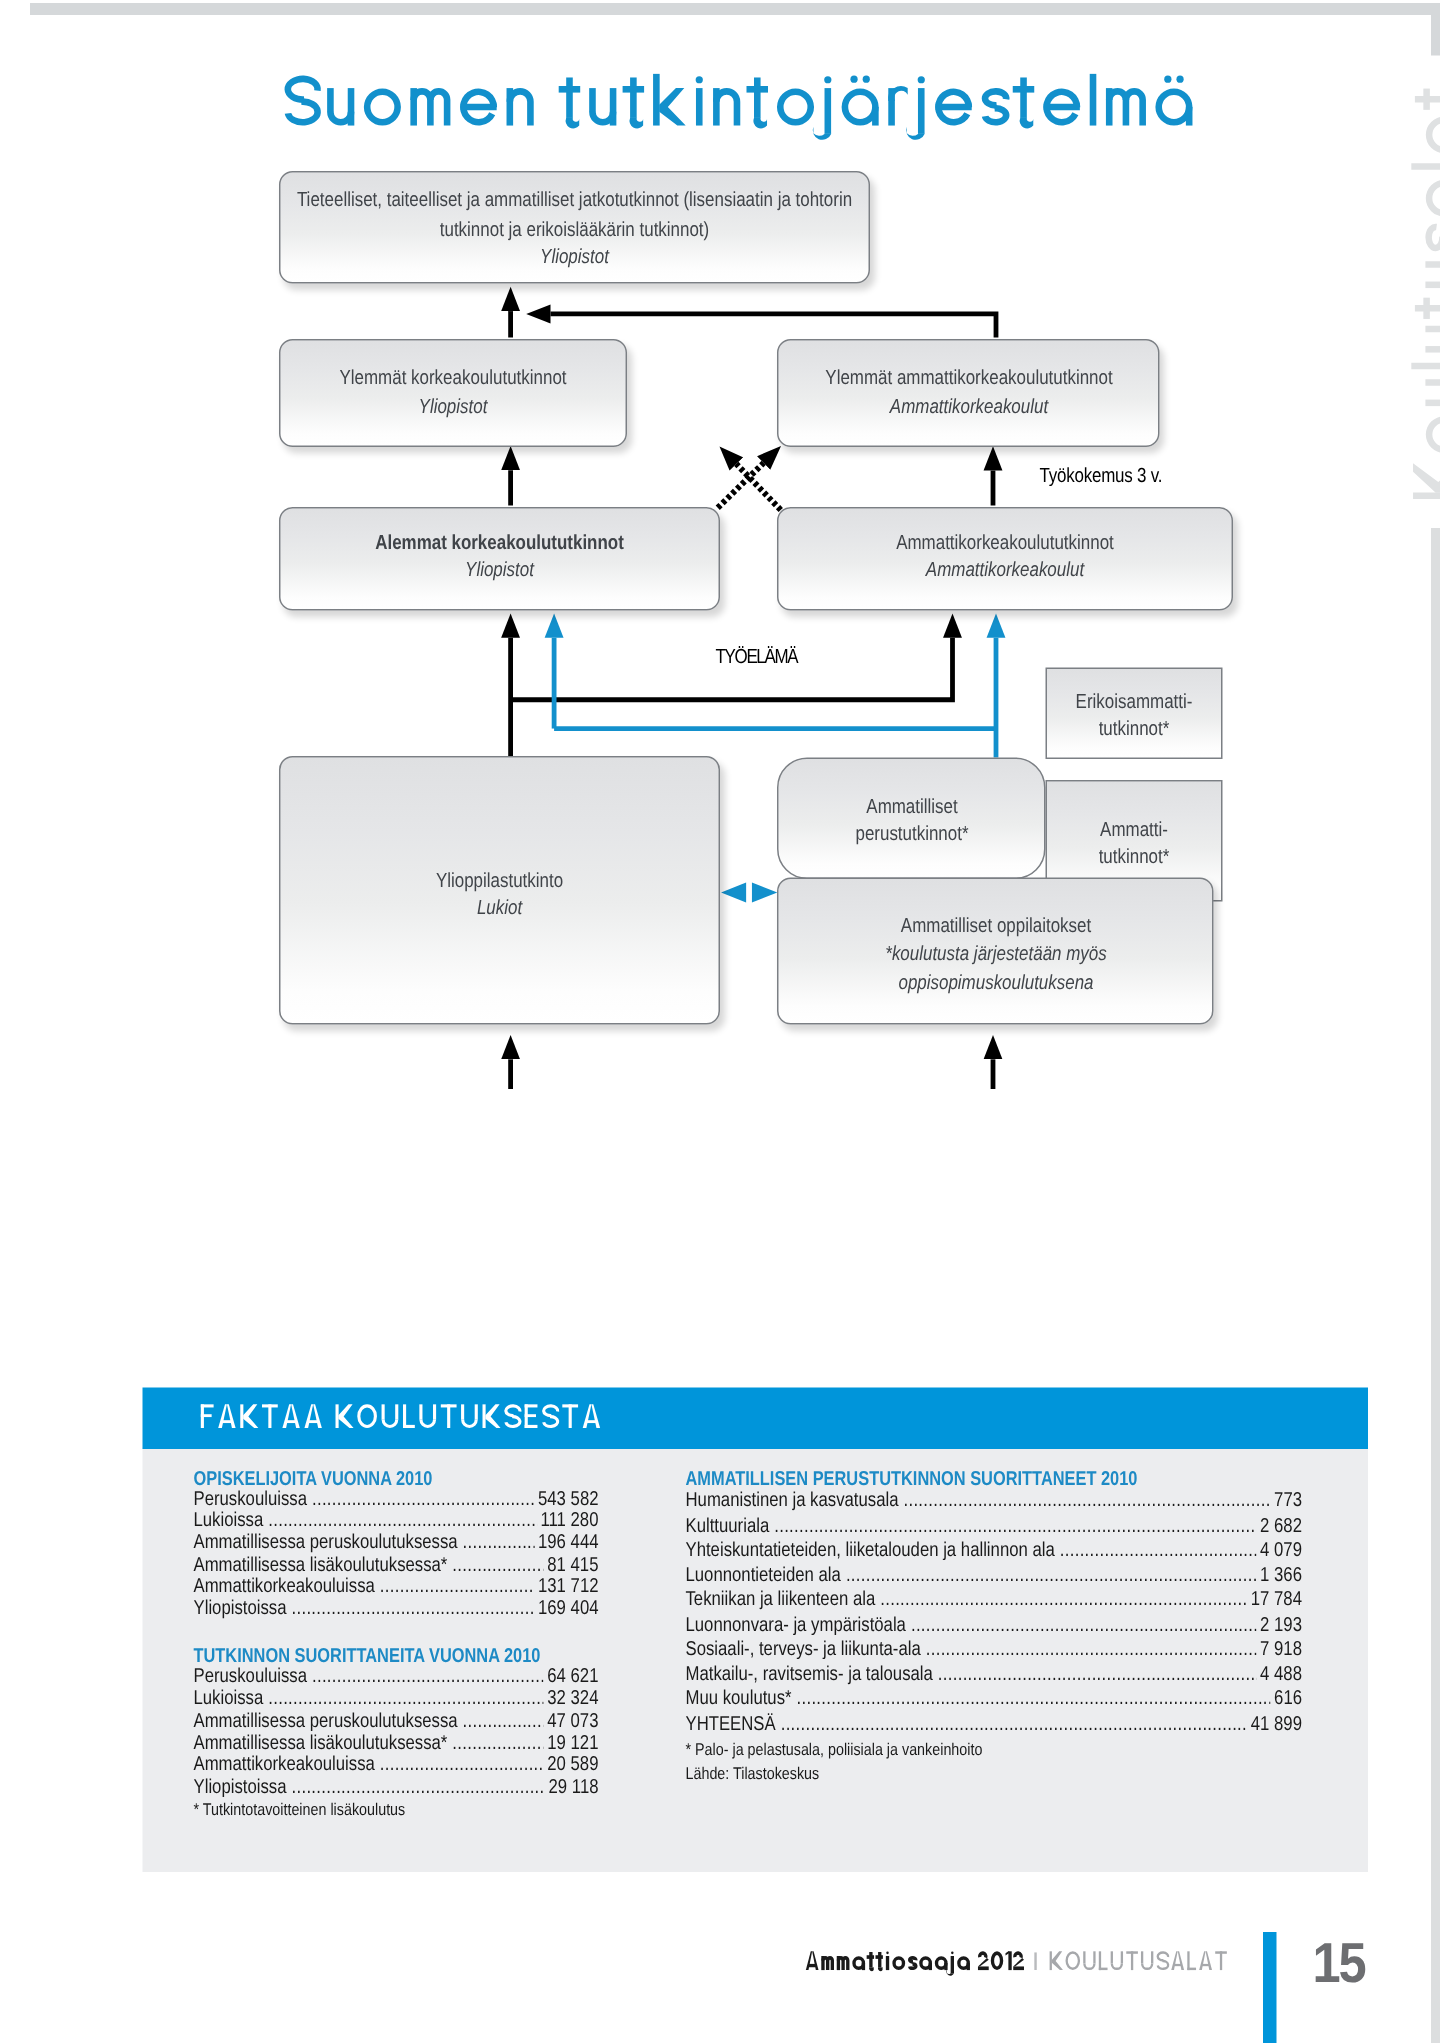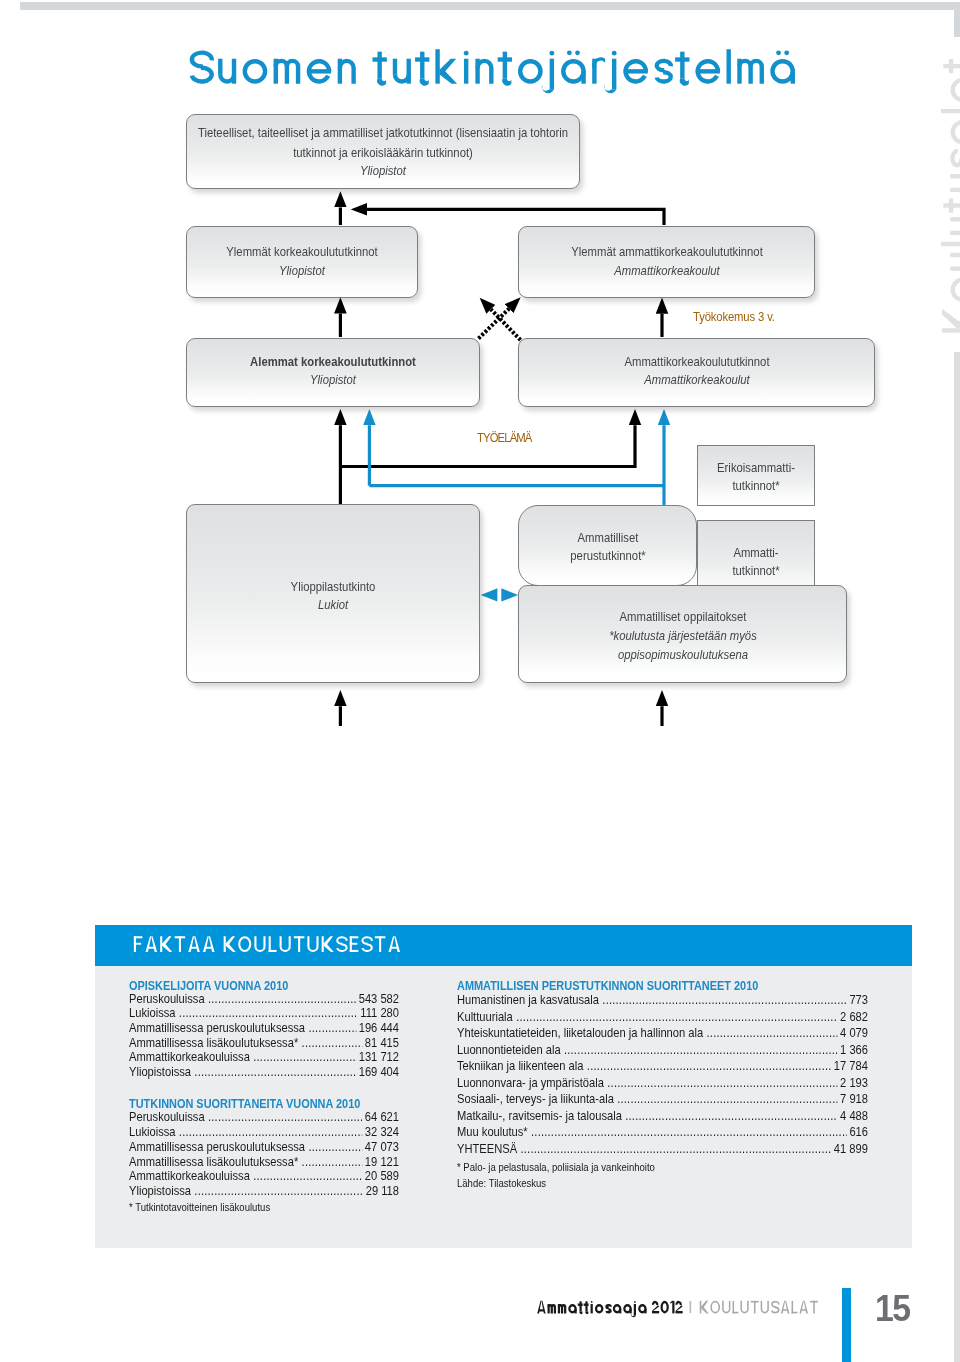--- a/index.html
+++ b/index.html
@@ -21,21 +21,21 @@
 
   
   .gbox{position:absolute;border:1px solid #7b7f84;border-radius:9px;
      background:linear-gradient(180deg,#dfe0e2 0%,#e5e6e8 28%,#eceded 55%,#fdfdfd 88%,#ffffff 100%);
      box-shadow:3px 4px 5px rgba(0,0,0,0.16);
      box-sizing:border-box;}
   .bt{position:absolute;left:50%;font-size:13.5px;color:#404449;line-height:18px;white-space:nowrap;}
   .bt > span{display:inline-block;transform:translateX(-50%) scaleX(0.837);transform-origin:50% 0;}
   .bt.i{font-style:italic;}
 
-  .label{position:absolute;font-size:13.5px;color:#a16207;white-space:nowrap;}
+  .label{position:absolute;font-size:13.5px;color:#000000;white-space:nowrap;}
   .label > span{display:inline-block;transform:scaleX(0.837);transform-origin:0 0;}
 
   
   .fbox{position:absolute;border:1px solid #7b7f84;box-sizing:border-box;
      background:linear-gradient(180deg,#dfe0e2 0%,#e5e6e8 28%,#eceded 55%,#fdfdfd 88%,#ffffff 100%);}
 
   
   #facts-bg{position:absolute;left:75px;top:965px;width:817px;height:283px;background:#ecedef;}
   #facts-bar{position:absolute;left:75px;top:925px;width:817px;height:41px;background:#0095da;}
 
@@ -356,33 +356,33 @@
     <div class="bt" style="top:9px;"><span>Tieteelliset, taiteelliset ja ammatilliset jatkotutkinnot (lisensiaatin ja tohtorin</span></div>
     <div class="bt" style="top:29px;"><span>tutkinnot ja erikoislääkärin tutkinnot)</span></div>
     <div class="bt i" style="top:47px;"><span>Yliopistot</span></div>
   </div>
 
   <div class="gbox" id="box-upper-univ" style="left:166px;top:226px;width:232px;height:72px;">
     <div class="bt" style="top:16px;"><span>Ylemmät korkeakoulututkinnot</span></div>
     <div class="bt i" style="top:35px;"><span>Yliopistot</span></div>
   </div>
 
-  <div class="gbox" id="box-upper-poly" style="left:498px;top:226px;width:297px;height:72px;">
+  <div class="gbox" id="box-upper-poly" style="left:498px;top:226px;width:255px;height:72px;">
     <div class="bt" style="top:16px;"><span>Ylemmät ammattikorkeakoulututkinnot</span></div>
     <div class="bt i" style="top:35px;"><span>Ammattikorkeakoulut</span></div>
   </div>
 
   <div class="label" id="work-exp" style="left:673px;top:309px;letter-spacing:-0.17px;"><span>Työkokemus 3 v.</span></div>
 
   <div class="gbox" id="box-lower-univ" style="left:166px;top:338px;width:294px;height:69px;">
     <div class="bt" style="top:14px;font-weight:bold;"><span>Alemmat korkeakoulututkinnot</span></div>
     <div class="bt i" style="top:32px;"><span>Yliopistot</span></div>
   </div>
 
-  <div class="gbox" id="box-poly" style="left:498px;top:338px;width:357px;height:69px;">
+  <div class="gbox" id="box-poly" style="left:498px;top:338px;width:304px;height:69px;">
     <div class="bt" style="top:14px;"><span>Ammattikorkeakoulututkinnot</span></div>
     <div class="bt i" style="top:32px;"><span>Ammattikorkeakoulut</span></div>
   </div>
 
   <div class="label" id="worklife" style="left:457px;top:430px;letter-spacing:-1.05px;"><span>TYÖELÄMÄ</span></div>
 
   <div class="fbox" id="box-spec" style="left:677px;top:445px;width:118px;height:61px;">
     <div class="bt" style="top:13px;"><span>Erikoisammatti-</span></div>
     <div class="bt" style="top:31px;"><span>tutkinnot*</span></div>
   </div>
@@ -390,21 +390,21 @@
   <div class="fbox" id="box-vocbasic" style="left:498px;top:505px;width:179px;height:81px;border-radius:20px;">
     <div class="bt" style="top:23px;"><span>Ammatilliset</span></div>
     <div class="bt" style="top:41px;"><span>perustutkinnot*</span></div>
   </div>
 
   <div class="fbox" id="box-further" style="left:677px;top:520px;width:118px;height:81px;">
     <div class="bt" style="top:23px;"><span>Ammatti-</span></div>
     <div class="bt" style="top:41px;"><span>tutkinnot*</span></div>
   </div>
 
-  <div class="gbox" id="box-vocinst" style="left:498px;top:585px;width:329px;height:98px;">
+  <div class="gbox" id="box-vocinst" style="left:498px;top:585px;width:291px;height:98px;">
     <div class="bt" style="top:22px;"><span>Ammatilliset oppilaitokset</span></div>
     <div class="bt i" style="top:41px;"><span>*koulutusta järjestetään myös</span></div>
     <div class="bt i" style="top:60px;"><span>oppisopimuskoulutuksena</span></div>
   </div>
 
   <div class="gbox" id="box-upper-sec" style="left:166px;top:504px;width:294px;height:179px;">
     <div class="bt" style="top:73px;"><span>Ylioppilastutkinto</span></div>
     <div class="bt i" style="top:91px;"><span>Lukiot</span></div>
   </div>
 

